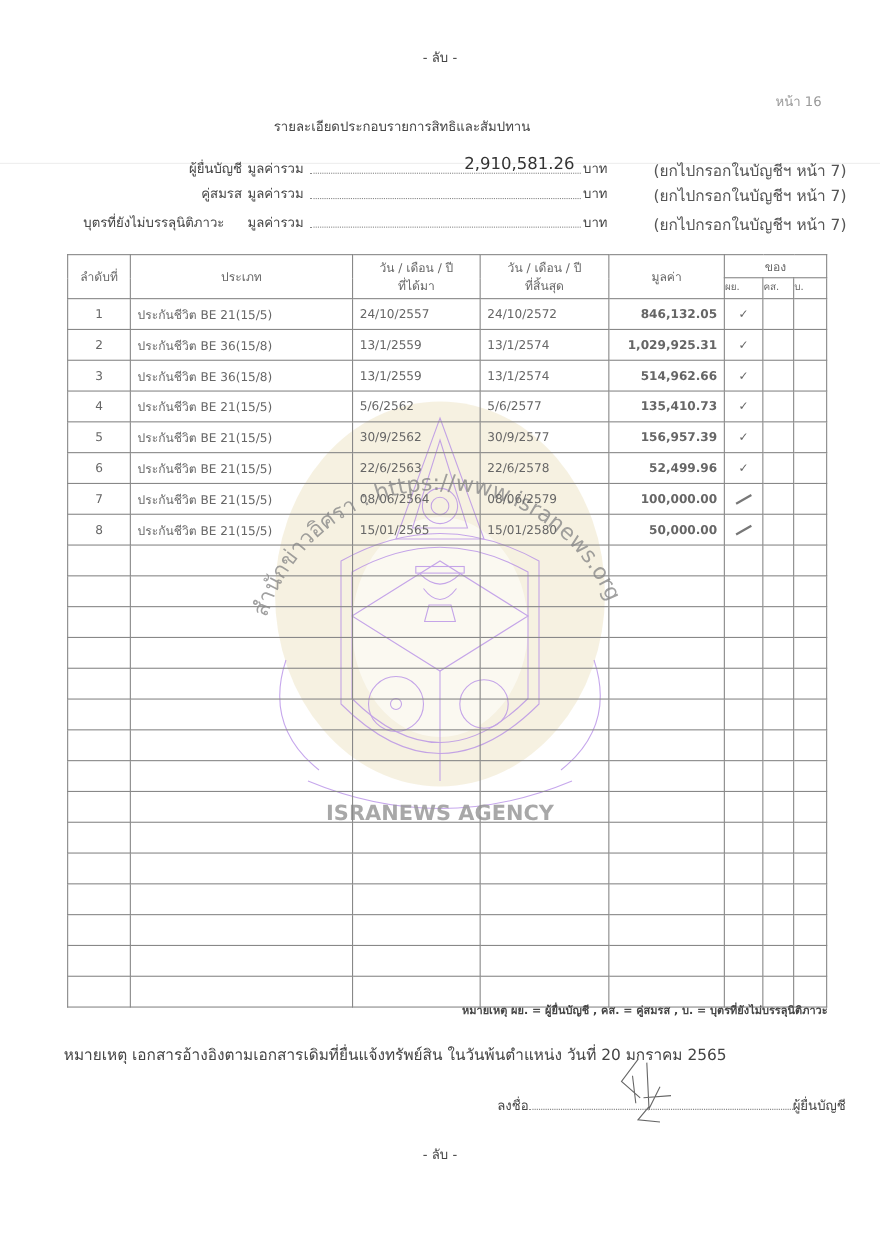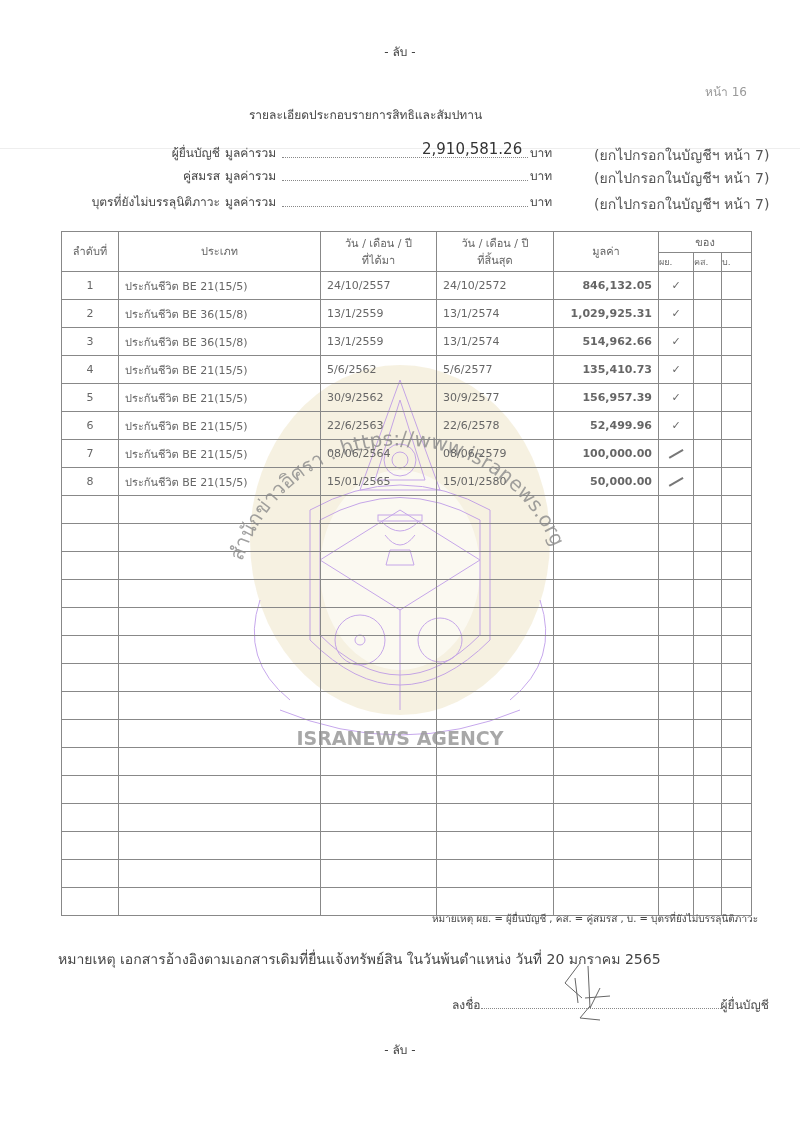--- a/index.html
+++ b/index.html
@@ -20,21 +20,21 @@
   table.grid td, table.grid th { border:1px solid #888; padding:0 6px; font-weight:normal; font-size:11px;
       color:#666; height:27px; overflow:hidden; white-space:nowrap; }
   table.grid th { color:#666; line-height:17px; }
   table.grid th.sub { height:18px; font-size:9px; padding:0; text-align:left; }
   table.grid td.c { text-align:center; }
   table.grid td.r { text-align:right;font-weight:bold; }
   .check { font-size:18px; color:#555; text-align:center !important; padding:0 !important; }
   .slash { display:inline-block; width:16px; height:1.5px; background:#777; transform:rotate(-30deg); vertical-align:middle; }
 
   .watermark { position:absolute; left:200px; top:340px; width:400px; height:420px; pointer-events:none; }
-  .footnote { top:911px; left:432px; font-size:10px; color:#444; }
+  .footnote { top:911px; left:420px; font-size:10px; color:#444;font-weight:bold; }
   .remark { top:948px; left:58px; font-size:14px; color:#444; }
   .sign-row { top:995px; left:452px; font-size:12px; color:#444; }
   .footer-secret { top:1040px; left:0; width:800px; text-align:center; font-size:12px; color:#444; }
 </style>
 </head>
 <body>
 
 <div class="abs hdr-secret">- ลับ -</div>
 <div class="abs page-no">หน้า 16</div>
 <div class="abs title">รายละเอียดประกอบรายการสิทธิและสัมปทาน</div>
@@ -49,21 +49,21 @@
   <span class="abs note" style="left:566px;top:1px;">(ยกไปกรอกในบัญชีฯ หน้า 7)</span>
 </div>
 <div class="sum-row" style="top:166px;left:0;width:800px;height:20px;">
   <span class="sum-label" style="right:580px;">คู่สมรส</span>
   <span class="abs" style="left:225px;">มูลค่ารวม</span>
   <span class="dots" style="left:282px;width:246px;"></span>
   <span class="abs" style="left:530px;">บาท</span>
   <span class="abs note" style="left:566px;top:1px;">(ยกไปกรอกในบัญชีฯ หน้า 7)</span>
 </div>
 <div class="sum-row" style="top:192px;left:0;width:800px;height:20px;">
-  <span class="sum-label" style="right:580px;">บุตรที่ยังไม่บรรลุนิติภาวะ</span>
+  <span class="sum-label" style="right:596px;">บุตรที่ยังไม่บรรลุนิติภาวะ</span>
   <span class="abs" style="left:225px;">มูลค่ารวม</span>
   <span class="dots" style="left:282px;width:246px;"></span>
   <span class="abs" style="left:530px;">บาท</span>
   <span class="abs note" style="left:566px;top:1px;">(ยกไปกรอกในบัญชีฯ หน้า 7)</span>
 </div>
 
 <svg class="watermark" viewBox="0 0 400 420">
   <ellipse cx="200" cy="200" rx="150" ry="175" fill="#efe6c8" opacity="0.55"></ellipse>
   <ellipse cx="200" cy="230" rx="80" ry="100" fill="#ffffff" opacity="0.55"></ellipse>
   <g fill="none" stroke="#b38ae6" stroke-width="1" opacity="0.75">

